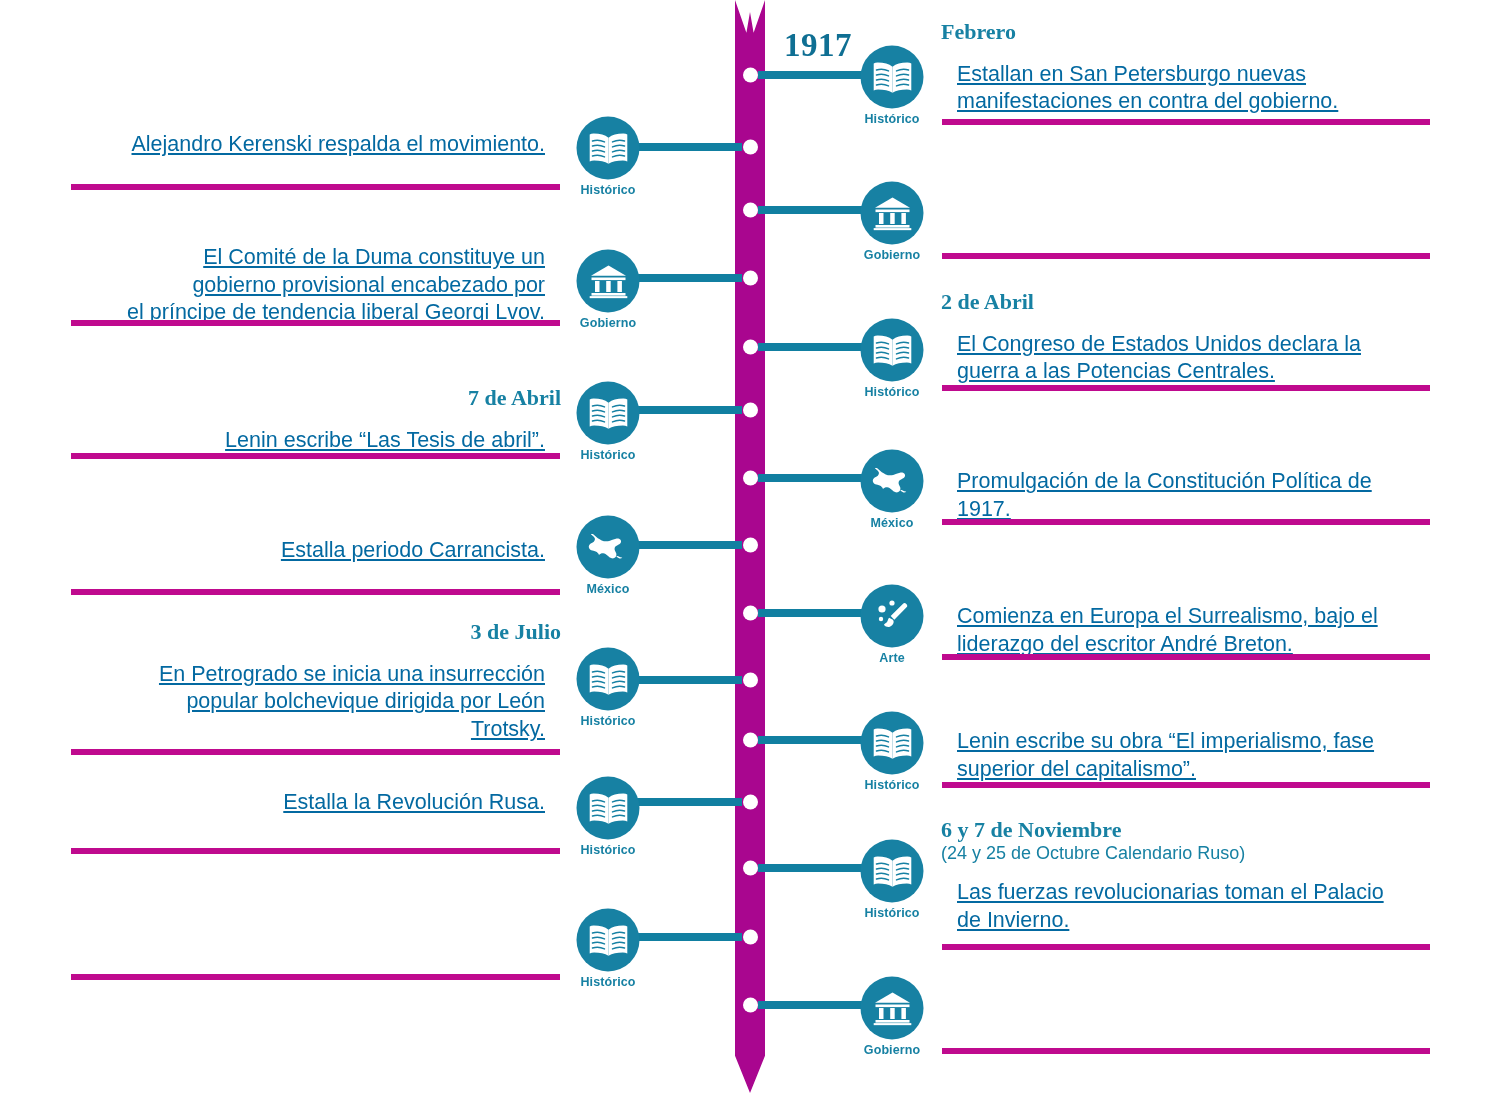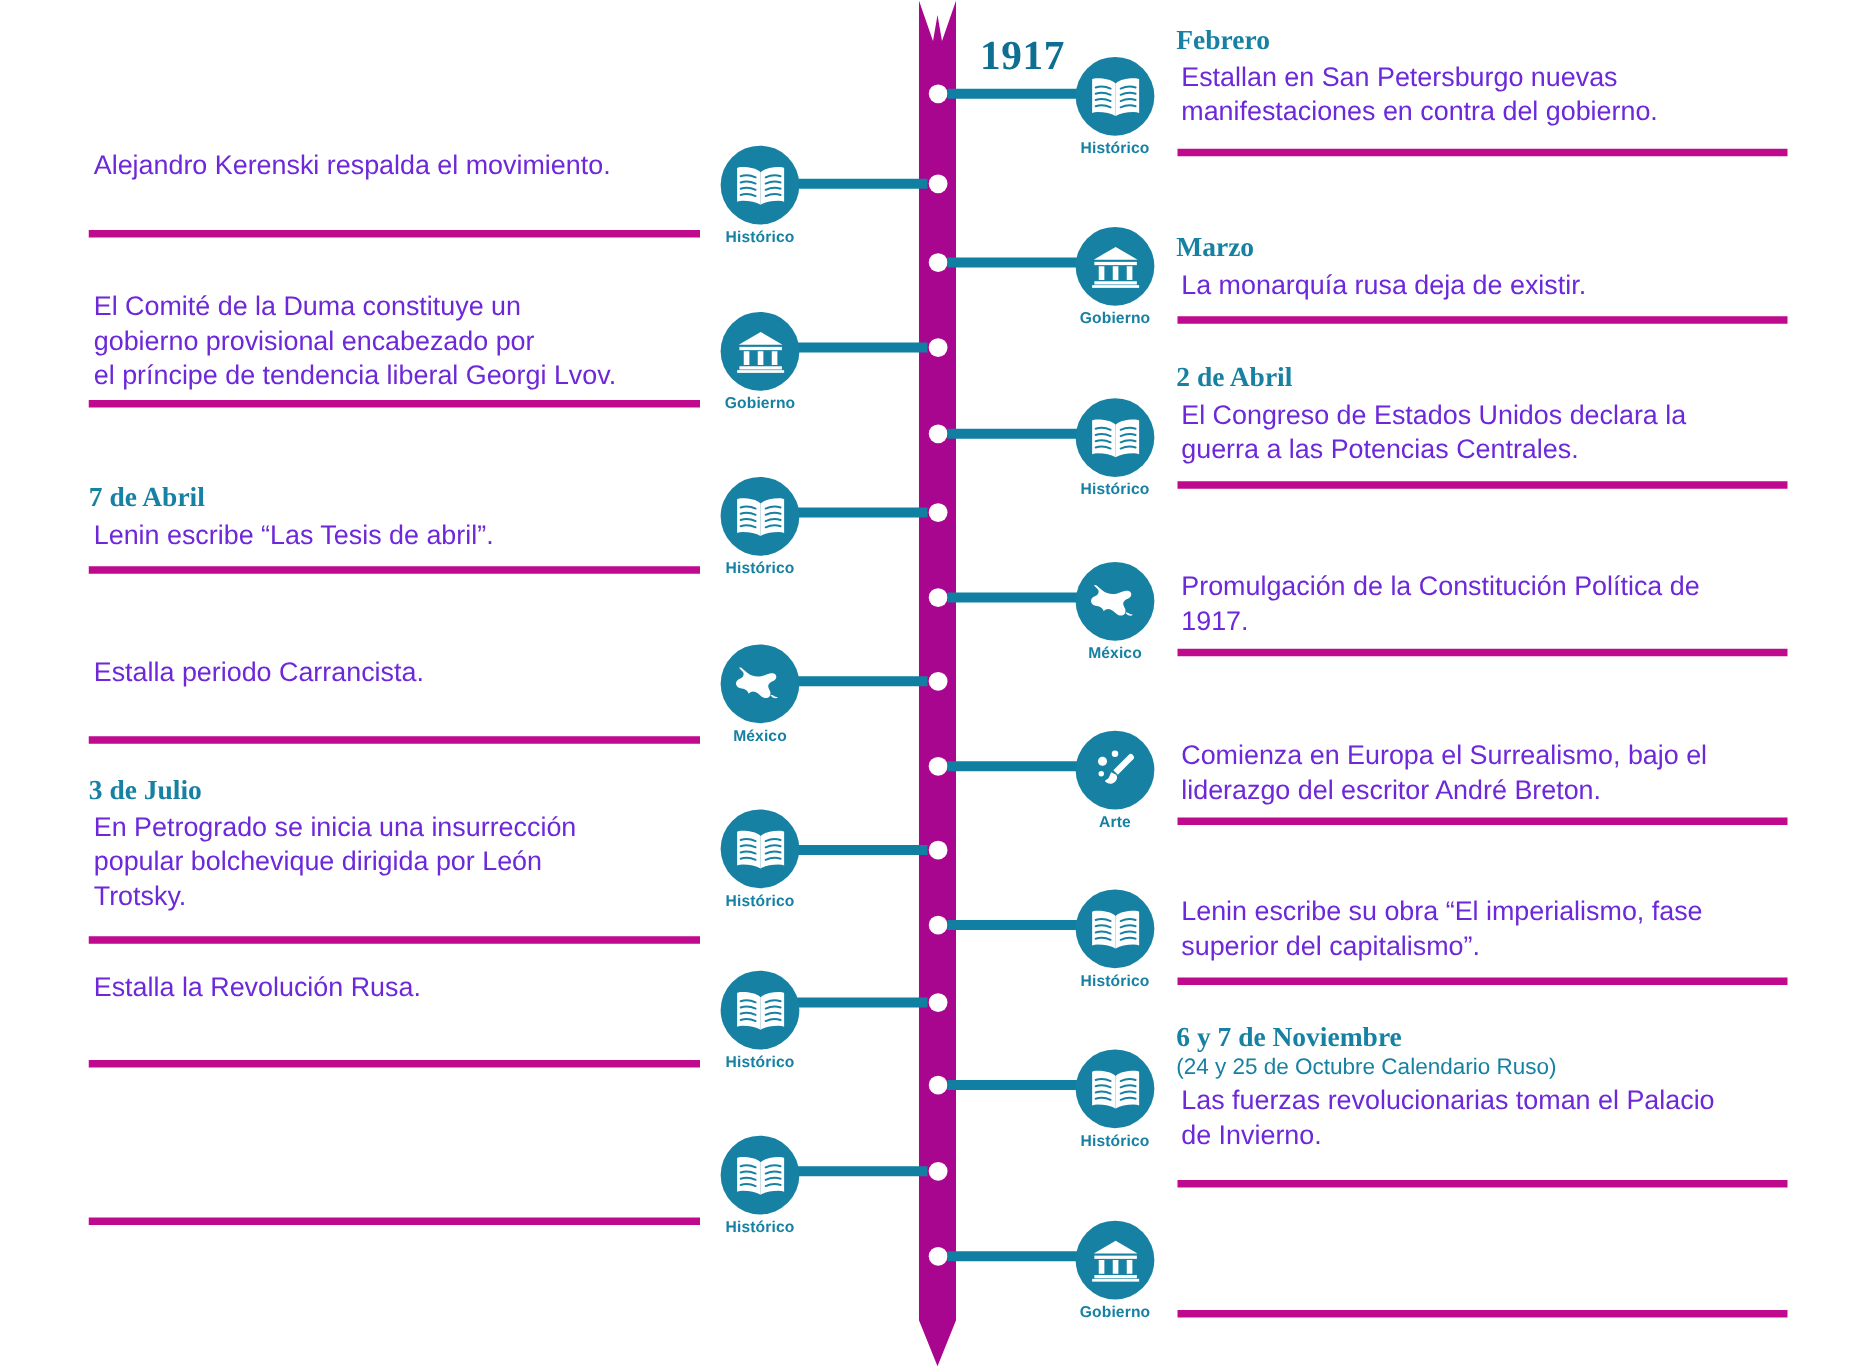--- a/index.html
+++ b/index.html
@@ -85,27 +85,28 @@
     margin:0 0 1px 0;
   }
   .entry .subdate{
     font-family:Liberation Sans, sans-serif;
     color:#1781a3;
     font-size:18px;
     line-height:1.1;
     margin:0 0 1px 0;
   }
   .entry .body{
-    color:#6d28d9;
+    color:#0369a1;
     font-size:21.5px;
     line-height:1.28;
-    margin:4px;
+    margin:16px;
     white-space:pre-line;
-  }
-  .entry.left .date,.entry.left .subdate,.entry.left .body{text-align:left;}
+    text-decoration:underline;
+  }
+  .entry.left .date,.entry.left .subdate,.entry.left .body{text-align:right;}
 
   
   .rule{
     position:absolute;
     height:6px;
     background:#bf0a8e;
   }
 
   
   .year{
@@ -178,24 +179,20 @@
           <rect x="3" y="13" width="34" height="2.6" fill="#fff"></rect>
           <rect x="6.5" y="16.5" width="4.5" height="11" fill="#fff"></rect>
           <rect x="17.7" y="16.5" width="4.5" height="11" fill="#fff"></rect>
           <rect x="28.9" y="16.5" width="4.5" height="11" fill="#fff"></rect>
           <rect x="3" y="28.5" width="34" height="2.6" fill="#fff"></rect>
           <rect x="1.2" y="31.6" width="37.6" height="2.2" fill="#fff"></rect>
         </svg>
     </div>
     <div class="cat">Gobierno</div>
   </div>
-  <div class="entry right" style="left:941px; top:186px; width:490px;">
-    <p class="date">Marzo</p>
-    <p class="body">La monarquía rusa deja de existir.</p>
-  </div>
   <div class="rule" style="left:942px; top:253px; width:488px;"></div>
 
   <div class="connector" style="left:758px; top:347px; width:110px;"></div>
   <div class="badge" style="left:892px; top:350px;">
     <div class="disc">
       <svg width="40" height="32" viewBox="0 0 40 32">
           <path fill="#fff" d="M20 5.2C16.4 2.2 11.6 1.1 5.2 1.1c-1.7 0-3 .3-4 .8v27c1.3-.6 2.7-.9 4.4-.9 5.9 0 10.7 1.1 14.4 3.2V5.2z"></path>
           <path fill="#fff" d="M20 5.2c3.6-3 8.4-4.1 14.8-4.1 1.7 0 3 .3 4 .8v27c-1.3-.6-2.7-.9-4.4-.9-5.9 0-10.7 1.1-14.4 3.2V5.2z"></path>
           <g stroke="#1781a3" stroke-width="1.5" fill="none" stroke-linecap="round">
             <path d="M4 8.5c3.5-1.2 8-1 12 .9"></path>

